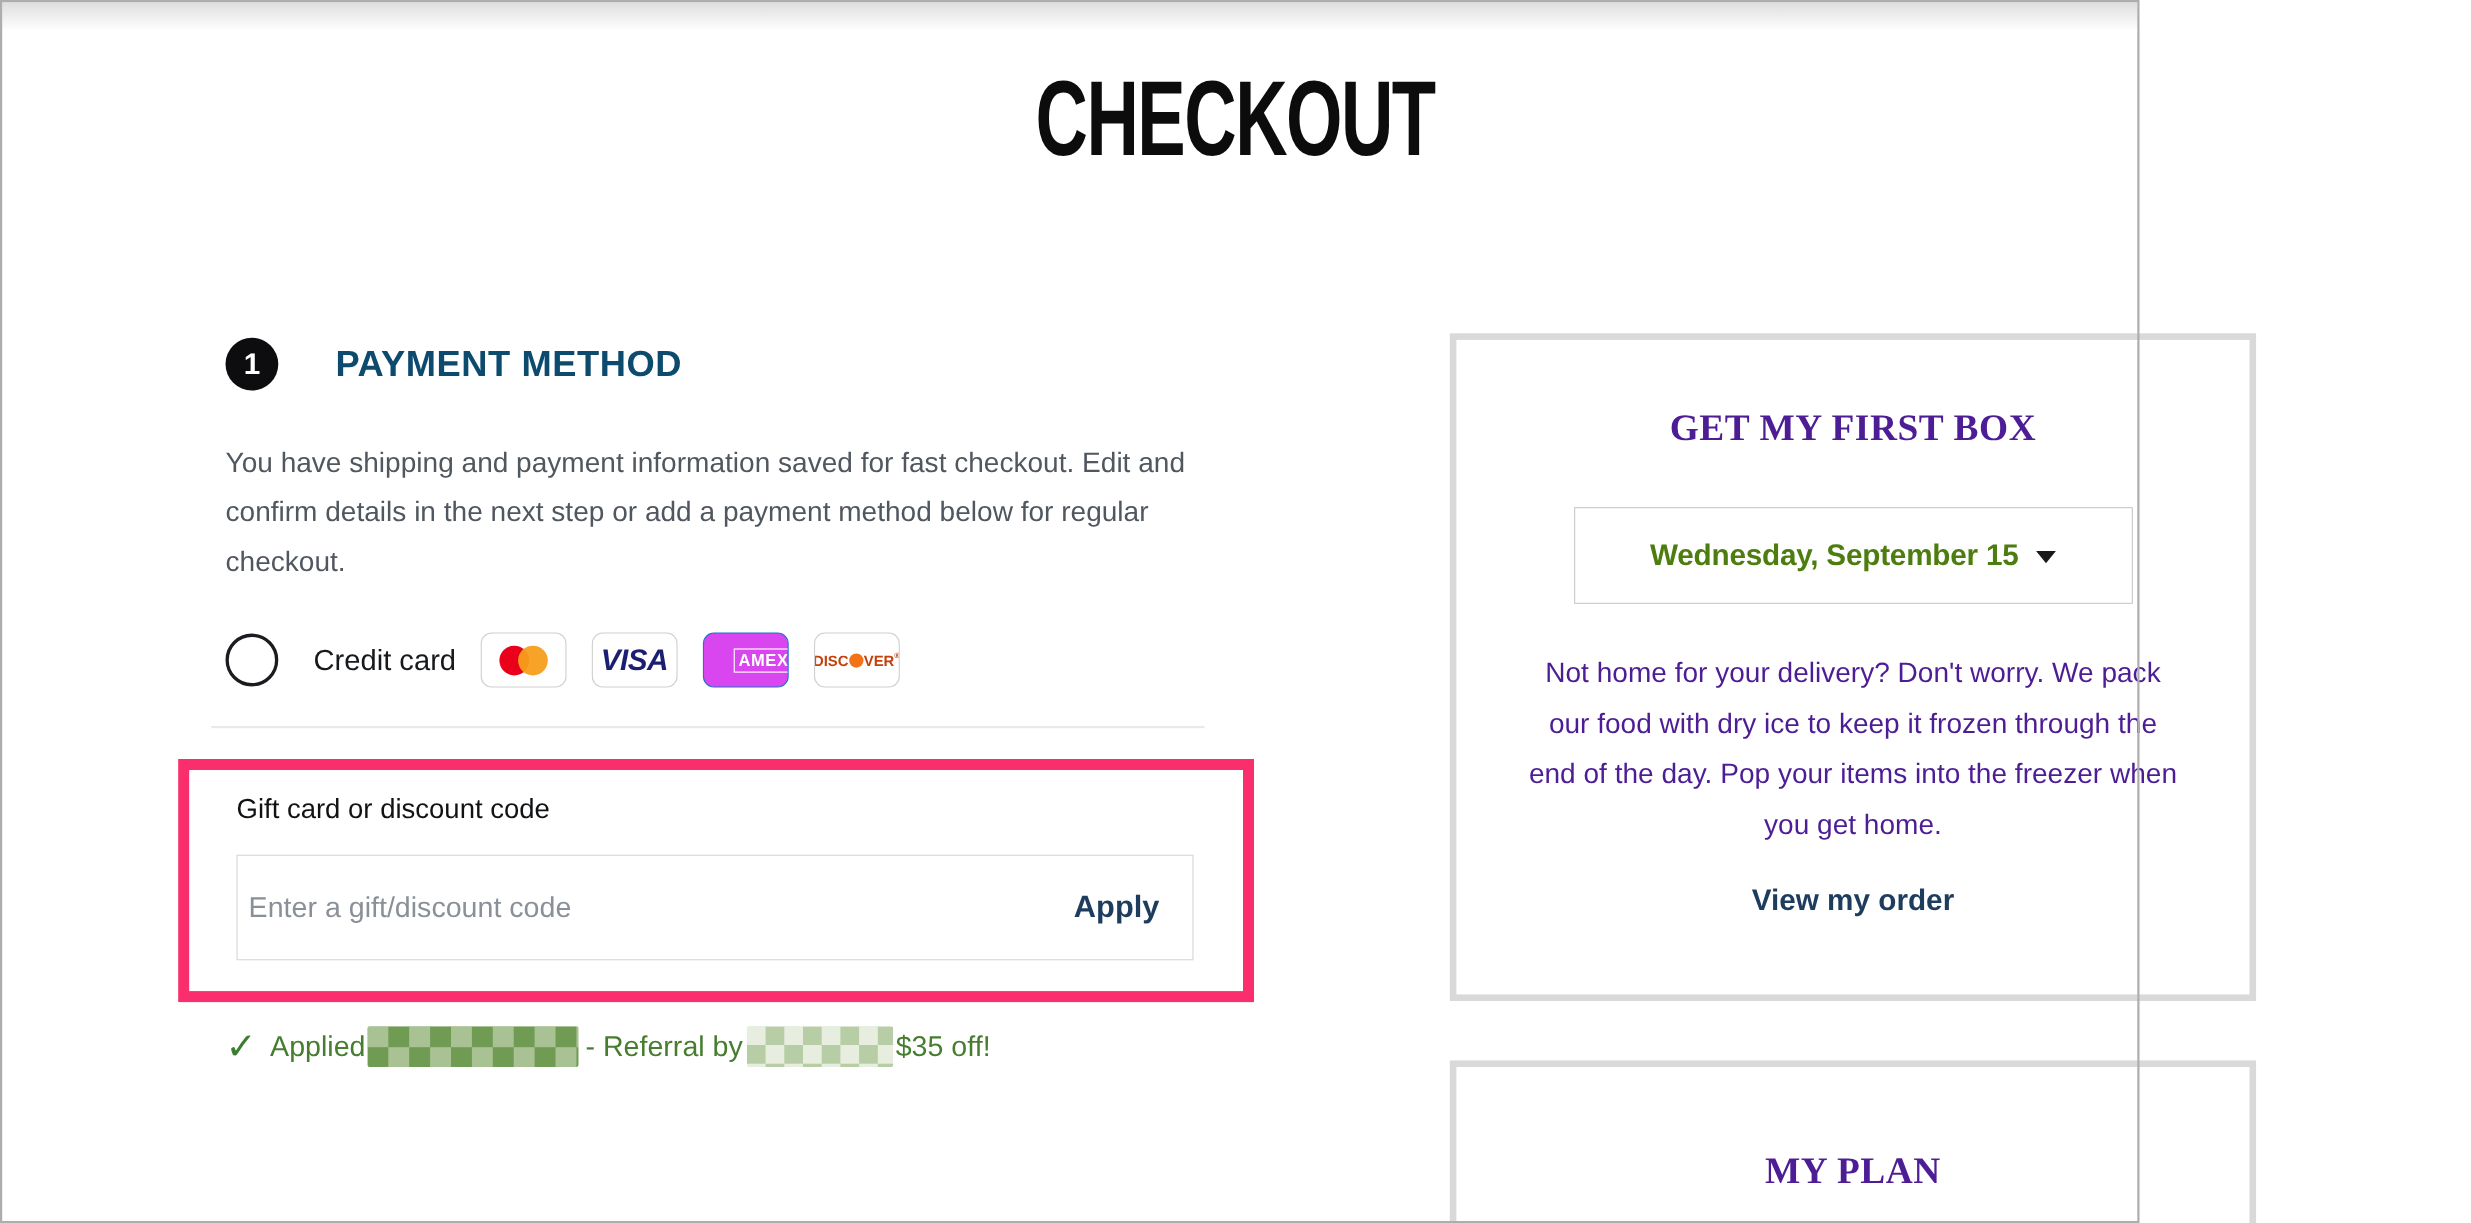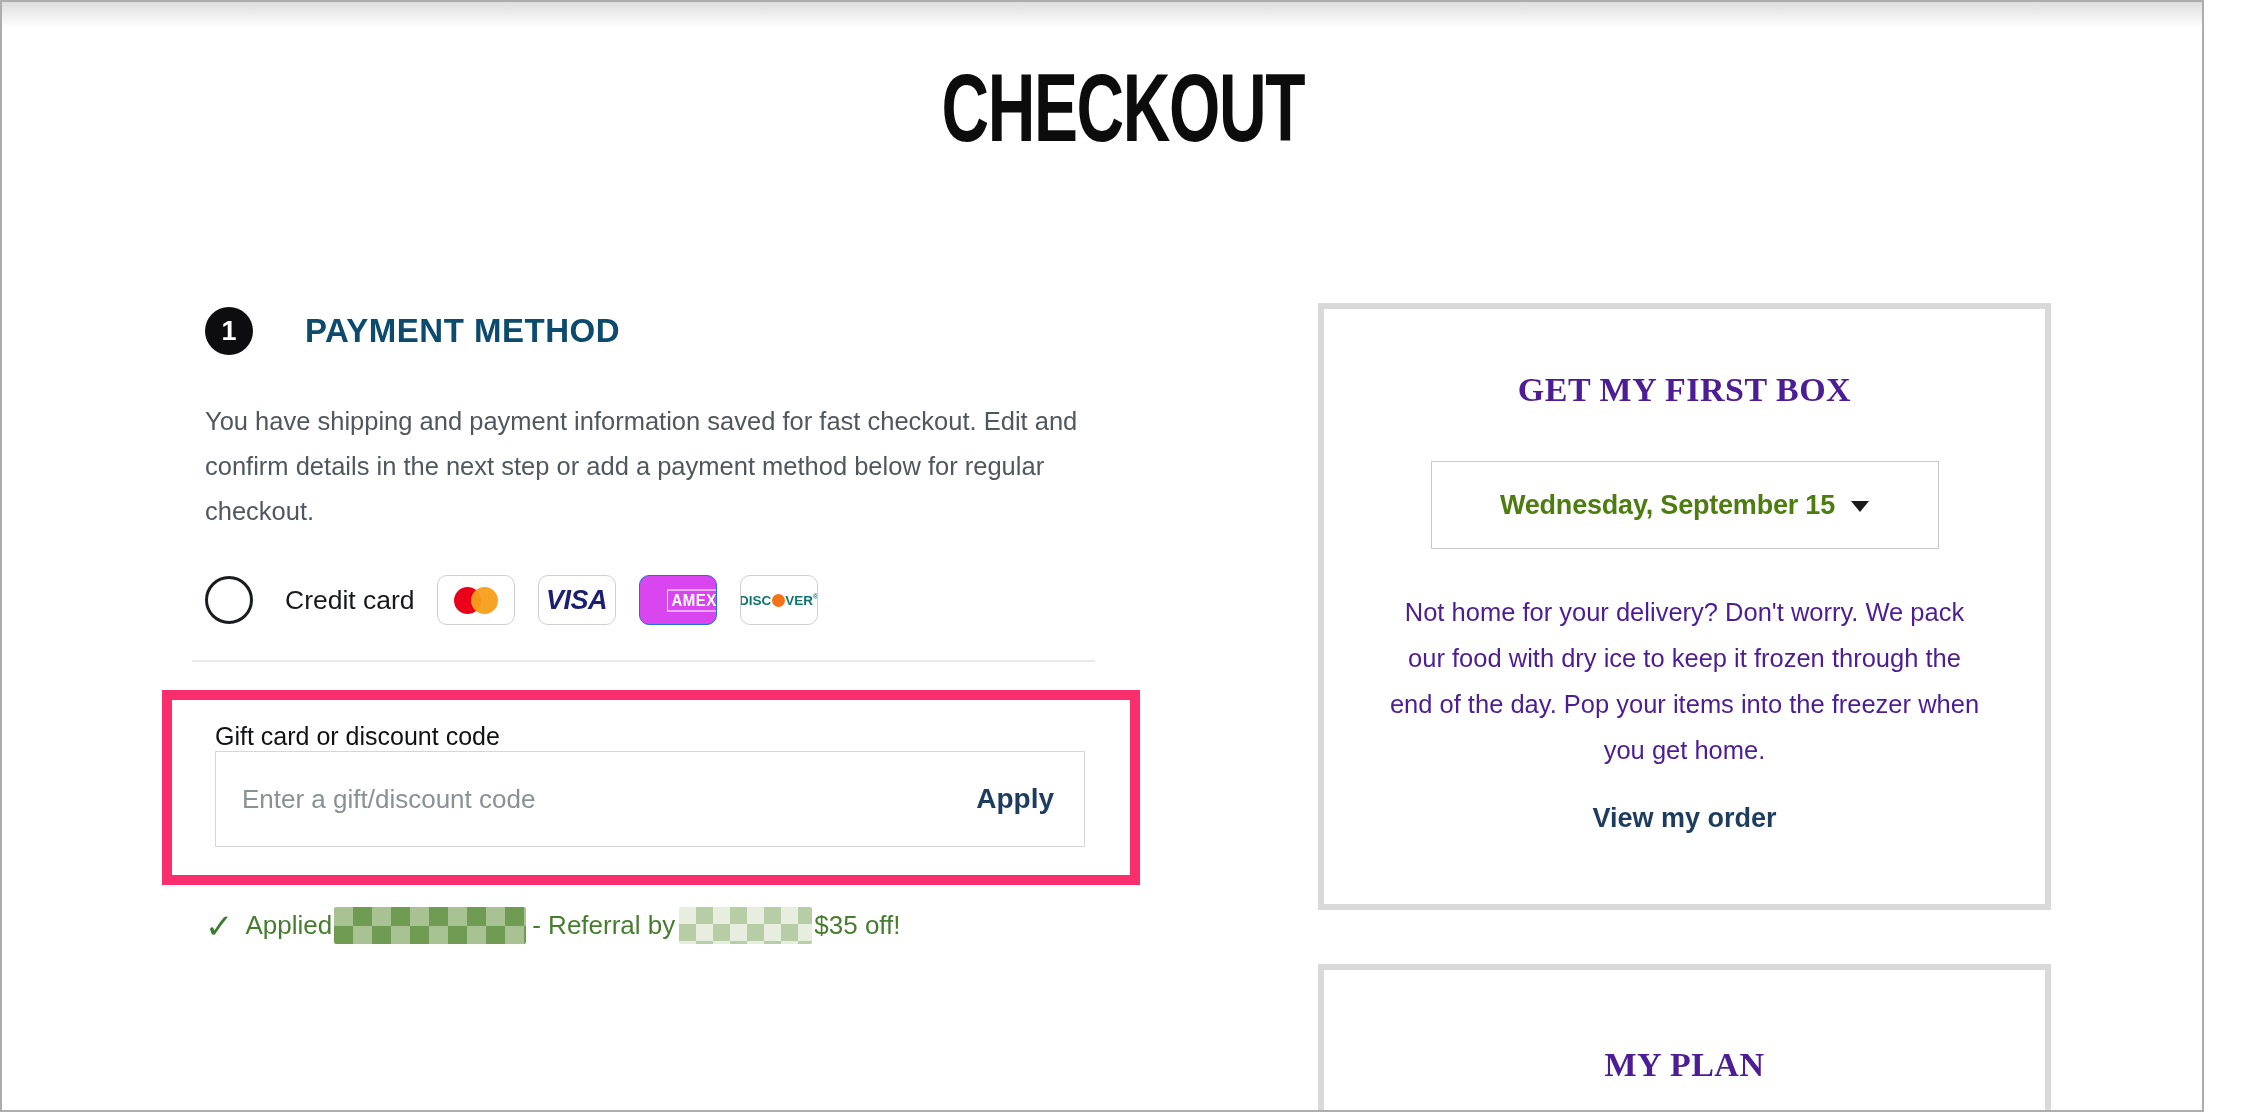--- a/index.html
+++ b/index.html
@@ -1,21 +1,21 @@
 <!DOCTYPE html>
 <html><head>
 <meta charset="utf-8">
 <style>
   * { margin:0; padding:0; box-sizing:border-box; }
   html,body { width:2246px; height:1112px; background:#fff; overflow:hidden;
               font-family:"Liberation Sans", sans-serif; color:#14171a; }
   .frame { position:absolute; inset:0; border:2px solid #adadad; pointer-events:none; z-index:50; }
   .top-shade { position:absolute; top:2px; left:2px; right:2px; height:26px;
                background:linear-gradient(#dedede, rgba(255,255,255,0)); pointer-events:none; z-index:40; }
-  .content { position:relative; width:2204px; height:1112px; }
+  .content { position:relative; width:1945px; height:1112px; }
 
   
   .page-title-wrap { position:absolute; top:52px; left:0; width:2246px; text-align:center; }
   .page-title { display:inline-block; font-size:97px; font-weight:800; letter-spacing:-2px;
                 transform:scaleX(0.68); transform-origin:center; color:#0c0c0c; }
 
   
   .left-col { position:absolute; left:205px; top:307px; width:940px; }
   .step-header { display:flex; align-items:center; gap:52px; }
   .step-badge { width:48px; height:48px; border-radius:50%; background:#0d0d0f; color:#fff;
@@ -36,32 +36,32 @@
   .card-brands { display:flex; gap:23px; margin-left:22px; }
   .brand-box { width:78px; height:50px; border:1.5px solid #cfcfcf; border-radius:10px; background:#fff;
                display:flex; align-items:center; justify-content:center; overflow:hidden; }
   .mc-circles { position:relative; width:44px; height:27px; }
   .mc-red { position:absolute; left:0; top:0; width:27px; height:27px; border-radius:50%; background:#eb001b; }
   .mc-orange { position:absolute; right:0; top:0; width:27px; height:27px; border-radius:50%; background:#f79e1b; opacity:0.95; }
   .visa-text { font-size:27px; font-weight:800; font-style:italic; color:#1a1f71; letter-spacing:-0.5px; }
   .brand-box.amex { background:#d946ef; border-color:#1f72cd;padding-left:33px; }
   .amex-text { font-size:15px; font-weight:800; color:#fff; letter-spacing:0.5px;
                border:1.5px solid #fff; padding:1px 3px; transform:scaleY(1.05); }
-  .discover-wrap { display:flex; align-items:center; font-size:13.5px; font-weight:800; color:#0f766e; letter-spacing:0; }
+  .discover-wrap { display:flex; align-items:center; font-size:13.5px; font-weight:800; color:#c2410c; letter-spacing:0; }
   .discover-dot { width:13px; height:13px; border-radius:50%; background:#f47216; margin:0 0.5px; }
   .discover-reg { font-size:7px; vertical-align:top; margin-top:-8px; }
 
   .divider { margin-top:34px; margin-left:-13px; width:903px; height:2px; background:#e9e9e9; }
 
   
   .gift-box { margin-left:-43px; margin-top:28px; width:978px; border:10px solid #fa2e6c;
               background:#fff; padding:22px 45px 28px 43px; }
   .gift-label { font-size:25px; color:#101214; }
-  .gift-input-row { border:1px solid #d6d6d6; height:96px; background:#fff;
-                    display:flex; align-items:center; padding:0 30px 0 26px; }
+  .gift-input-row { margin-top:26px; border:1px solid #d6d6d6; height:96px; background:#fff;
+                    display:flex; align-items:center; padding:0 30px 0 10px; }
   .gift-input { flex:1; border:none; outline:none; font-size:26px; color:#17191c;
                 font-family:"Liberation Sans", sans-serif; }
   .gift-input::placeholder { color:#8a9097; opacity:1; }
   .apply-btn { background:none; border:none; cursor:pointer; font-family:"Liberation Sans", sans-serif;
                font-size:28px; font-weight:700; color:#1d3c5e; }
 
   .applied-row { margin-top:22px; display:flex; align-items:center; color:#477d2e; font-size:26px; }
   .check-icon { font-size:34px; font-weight:400; color:#3d7d32; margin-right:12px; line-height:1; }
   .mosaic { display:inline-block; height:37px; border-radius:2px; filter:blur(0.7px); }
   .mosaic-1 { width:192px; margin:0 6px 0 2px;

